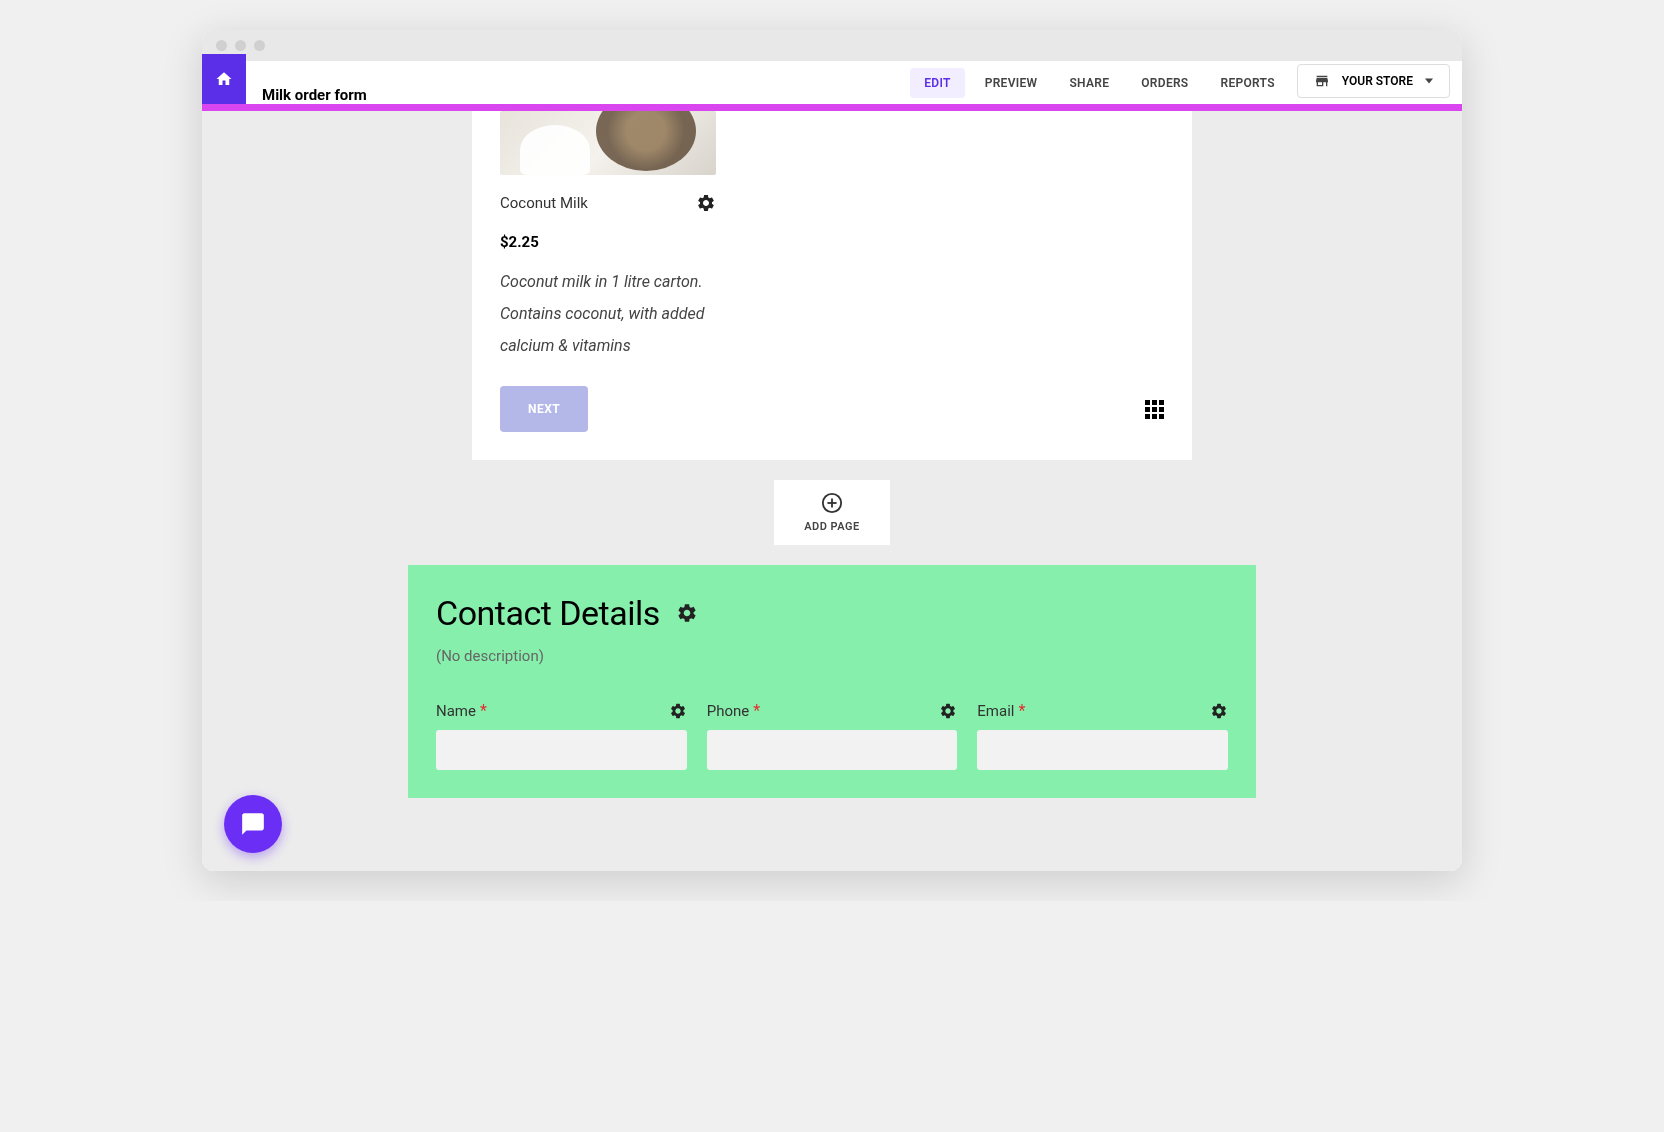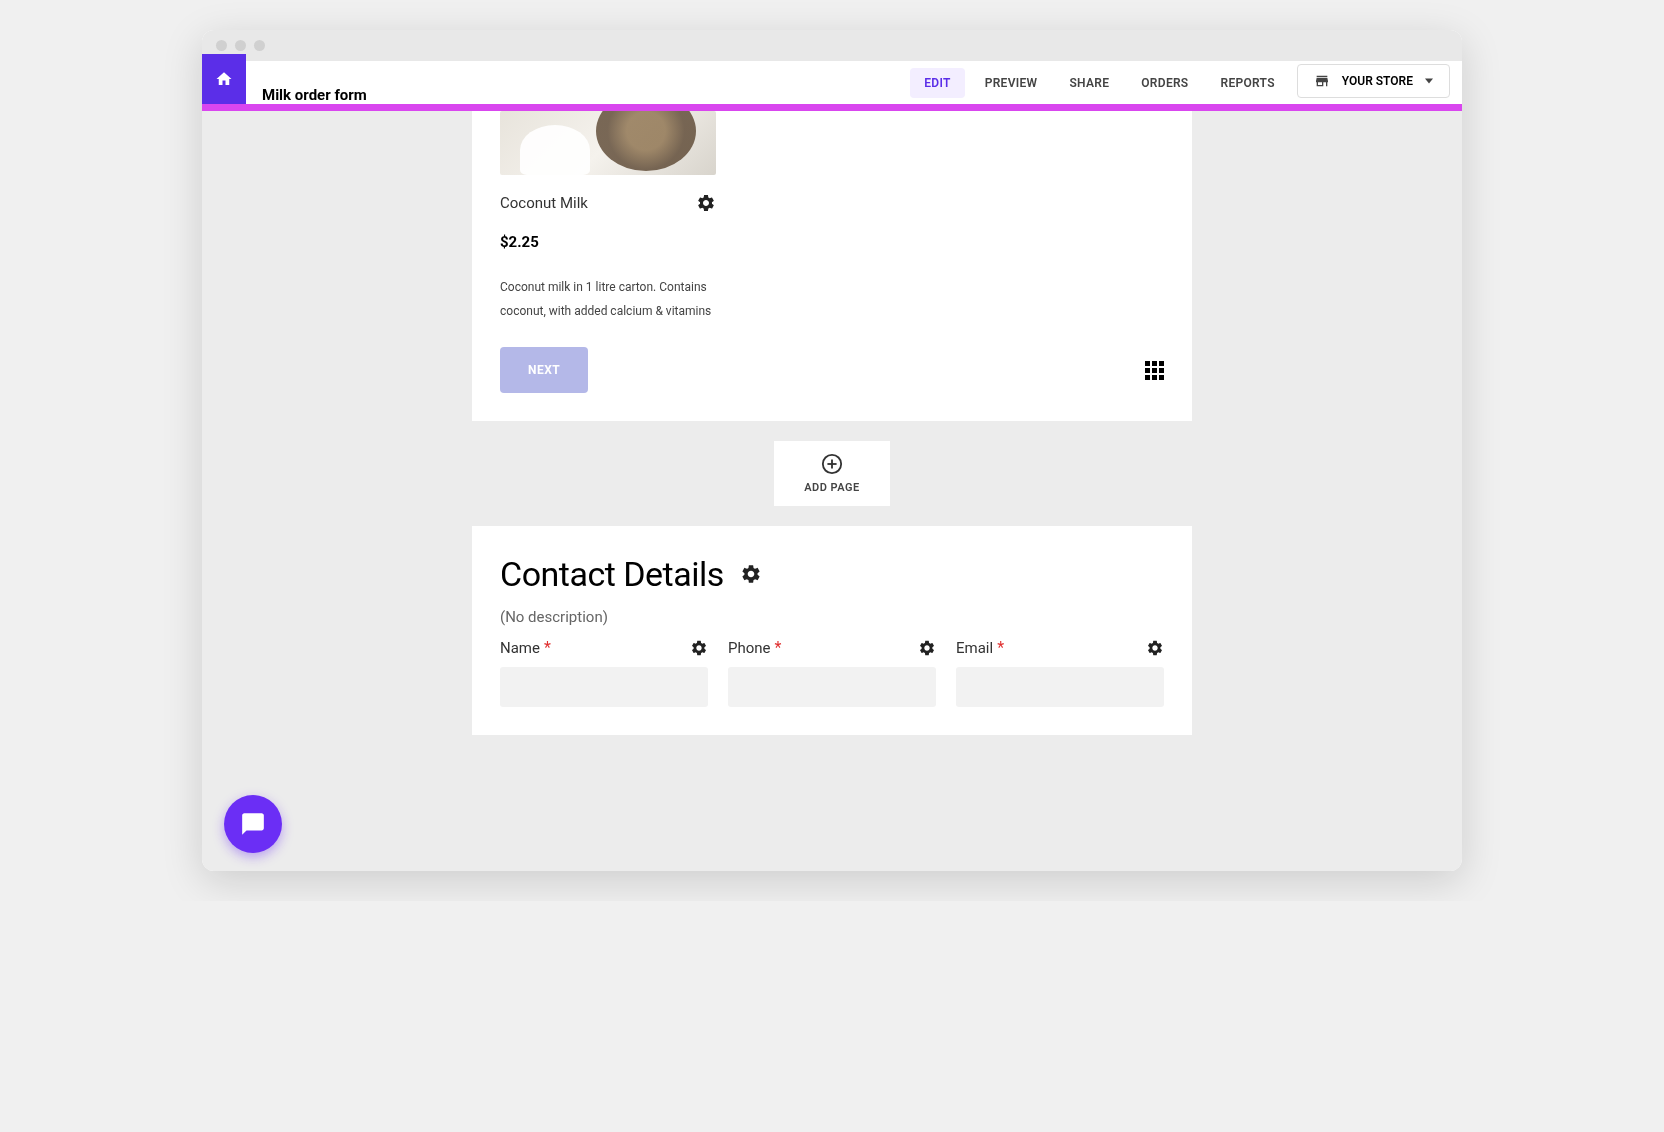--- a/index.html
+++ b/index.html
@@ -18,36 +18,36 @@
     .content-area { background: #ececec; min-height: 760px; padding: 0; position: relative; }
     .form-page { background: #fff; width: 720px; margin: 0 auto; padding: 0 28px 28px; }
     .product-card { width: 216px; padding-top: 0; }
     .product-img { width: 216px; height: 64px; background: linear-gradient(135deg, #e8e4dc 0%, #f5f2ed 50%, #d8d4cc 100%); border-radius: 2px; position: relative; overflow: hidden; }
     .product-img::before { content:''; position:absolute; left:20px; bottom:0; width:70px; height:50px; background:#fff; border-radius:50% 50% 10% 10%; opacity:0.9; }
     .product-img::after { content:''; position:absolute; right:20px; top:-20px; width:100px; height:80px; background:radial-gradient(circle, #8b6f4a 30%, #5a4530 60%); border-radius:50%; opacity:0.8; }
     .product-title-row { display:flex; justify-content:space-between; align-items:center; margin-top:18px; }
     .product-title { font-size: 15px; color: #333; }
     .gear-icon { cursor: pointer; }
     .product-price { font-weight: 700; font-size: 15px; margin-top: 20px; }
-    .product-desc { font-size: 12px; color: #444; margin-top: 24px; line-height: 2; }
+    .product-desc { font-size: 16px; color: #444; margin-top: 15px; line-height: 2; font-style: italic; }
     .add-product-zone { border: 1px dashed #999; margin-top: 38px; height: 96px; display:flex; align-items:center; justify-content:center; position:relative; }
     .add-product-btn { background: #3b4ca8; color:#fff; border:none; padding: 14px 20px; border-radius: 4px; font-size: 12px; font-weight: 700; letter-spacing: 0.5px; display:flex; align-items:center; gap:24px; cursor:pointer; box-shadow: 0 4px 12px rgba(59,76,168,0.3); position:relative; }
     .add-product-btn .caret { font-size: 10px; }
     .dropdown-menu { position:absolute; top:80px; left:370px; background:#fff; border-radius:4px; box-shadow: 0 4px 16px rgba(0,0,0,0.12); width: 236px; padding: 8px 0; z-index:10; }
     .dropdown-item { padding: 10px 20px; font-size: 15px; cursor:pointer; }
     .next-row { display:flex; justify-content:space-between; align-items:center; margin-top: 24px; }
     .next-btn { background: #b4b8e8; color:#fff; border:none; padding: 16px 28px; border-radius: 4px; font-size: 12px; font-weight: 700; letter-spacing: 0.5px; cursor:pointer; }
     .grid-icon { display:grid; grid-template-columns:repeat(3,5px); gap:2px; cursor:pointer; }
     .grid-icon span { width:5px; height:5px; background:#000; }
     .add-page-btn { background:#fff; border:none; width:116px; margin: 20px auto; display:flex; flex-direction:column; align-items:center; gap:6px; padding: 12px; cursor:pointer; font-size:11px; font-weight:600; letter-spacing:0.5px; color:#444; }
-    .contact-page { background:#ffffff; width:720px; margin: 0 auto; padding: 28px; }
+    .contact-page { background:#86efac; width:848px; margin: 0 auto; padding: 28px; }
     .contact-title-row { display:flex; align-items:center; gap:16px; }
     .contact-title { font-size: 34px; font-weight: 400; letter-spacing: -0.5px; }
     .no-desc { color:#666; font-size:15px; margin-top: 14px; }
-    .fields-row { display:flex; gap: 20px; margin-top: 12px; }
+    .fields-row { display:flex; gap: 20px; margin-top: 36px; }
     .field-col { flex:1; display:flex; flex-direction:column; gap:10px; }
     .field-label-row { display:flex; justify-content:space-between; align-items:center; }
     .field-label { font-size: 15px; color:#333; }
     .req { color:#e03030; margin-left:4px; }
     .field-input { background:#f2f2f2; border:none; height:40px; border-radius:3px; padding:0 10px; width:100%; }
     .chat-fab { position:absolute; bottom:18px; left:22px; width:58px; height:58px; border-radius:50%; background:#6b2ef5; display:flex; align-items:center; justify-content:center; cursor:pointer; box-shadow:0 4px 12px rgba(107,46,245,0.4); }
     svg { display:block; }
   </style>
 </head>
 <body>

